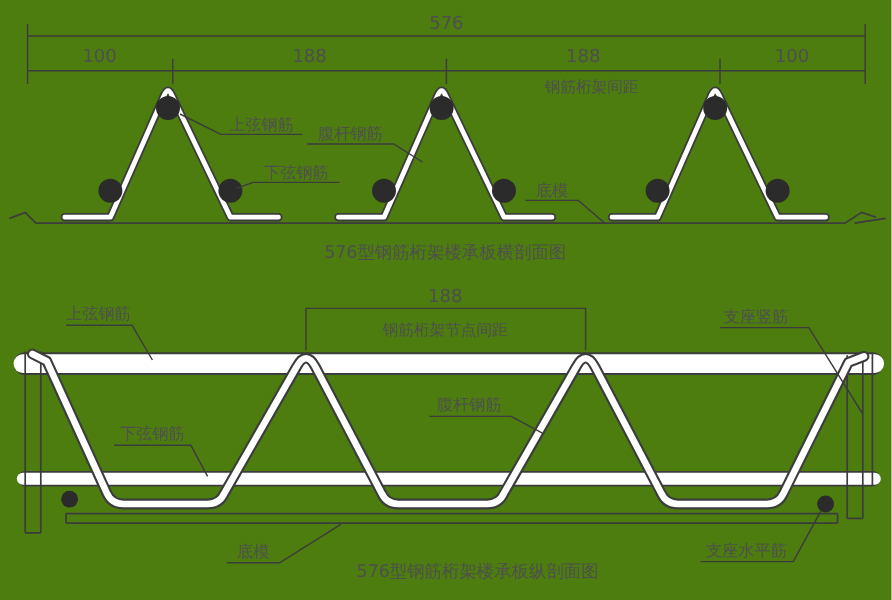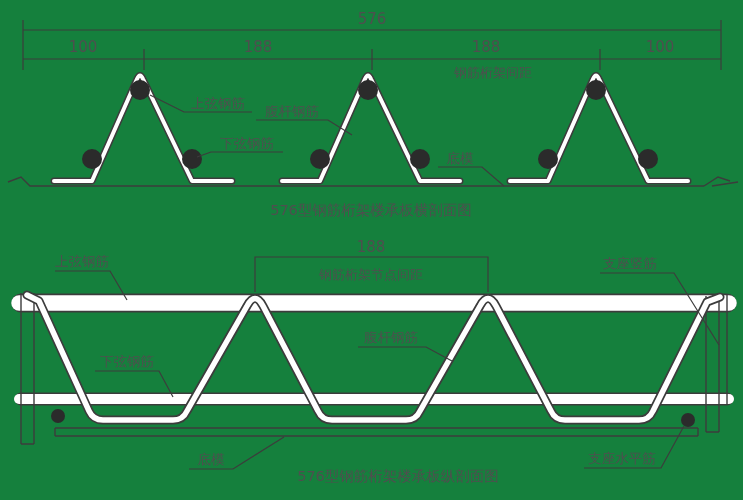--- a/index.html
+++ b/index.html
@@ -1,16 +1,16 @@
 <!DOCTYPE html>
 <html><head>
 <meta charset="utf-8">
 <style>
   html,body{margin:0;padding:0;background:#ffffff;}
-  .stage{position:relative;width:743px;height:500px;background:#15803d;overflow:hidden;
+  .stage{position:relative;width:743px;height:500px;background:#4d7c0f;overflow:hidden;
          font-family:"DejaVu Sans","Liberation Sans",sans-serif;}
   svg{display:block;}
   .ln{stroke:#3c3c3c;stroke-width:1.4;fill:none;stroke-linecap:butt;}
   .thin{stroke:#3c3c3c;stroke-width:1.2;fill:none;}
   .bar-o{stroke:#3c3c3c;fill:none;stroke-linejoin:round;stroke-linecap:round;}
   .bar-i{stroke:#ffffff;fill:none;stroke-linejoin:round;stroke-linecap:round;}
   .dot{fill:#2b2b2b;stroke:none;}
   text{fill:#4f4f4f;stroke:none;}
   .t13{font-size:13px;}
   .t14{font-size:13.5px;}

